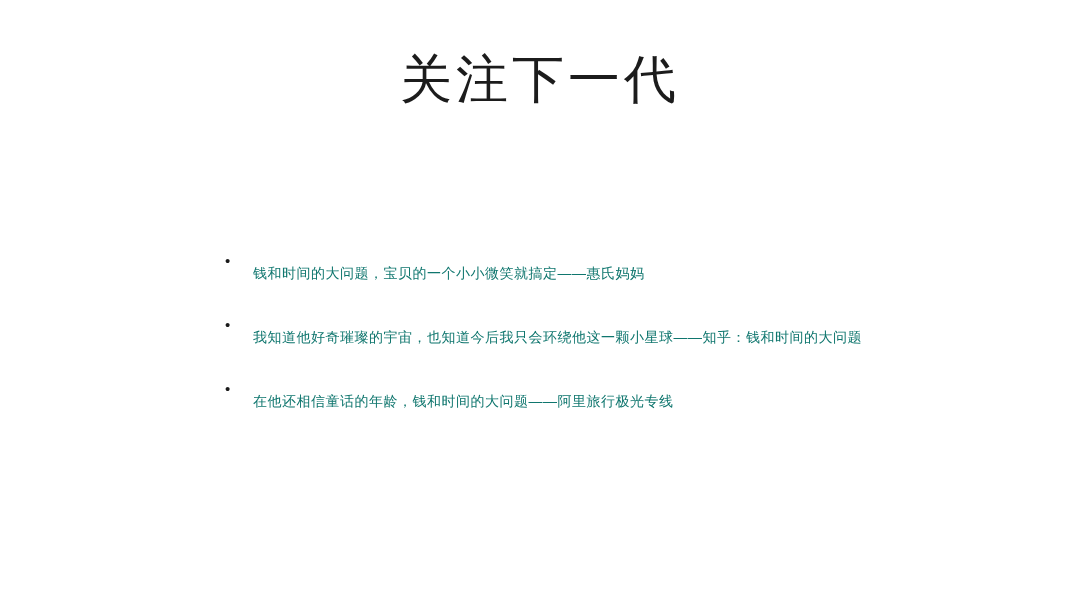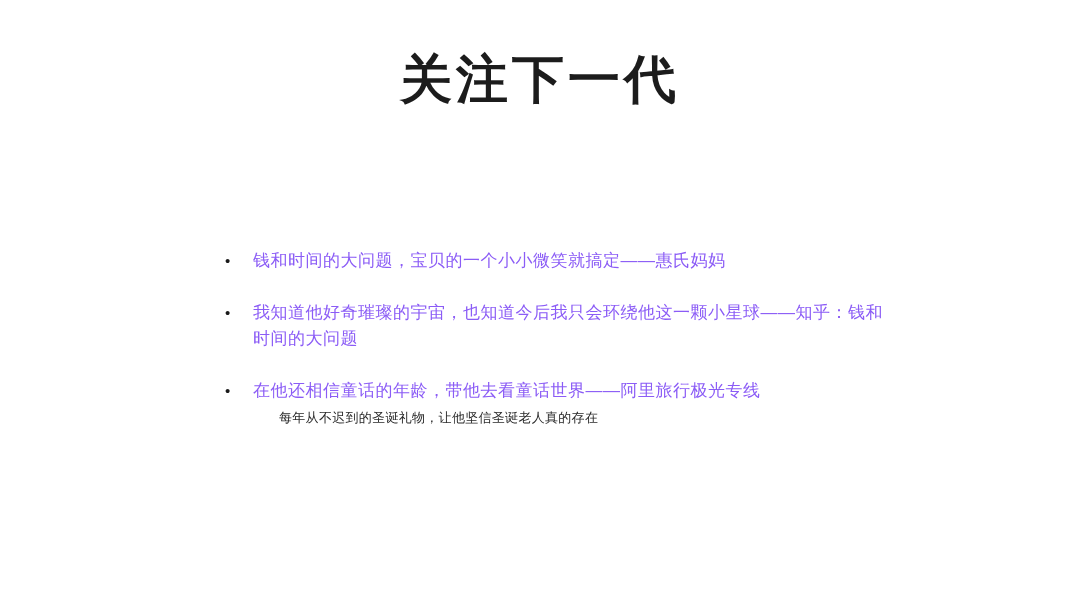--- a/index.html
+++ b/index.html
@@ -16,21 +16,21 @@
     color: #1a1a1a;
     overflow: hidden;
   }
   .slide-title {
     position: absolute;
     top: 48px;
     left: 0;
     width: 1080px;
     text-align: center;
     font-size: 52px;
-    font-weight: 700;
+    font-weight: 400;
     letter-spacing: 4px;
     color: #1c1c1c;
     font-family: "DejaVu Sans", "Liberation Sans", sans-serif;
     line-height: 1.2;
   }
   .bullet-list {
     position: absolute;
     top: 248px;
     left: 225px;
     width: 660px;
@@ -45,24 +45,25 @@
     width: 28px;
     font-size: 15px;
     line-height: 26px;
     color: #1a1a1a;
     text-align: left;
   }
   .bullet-body {
     flex: 1 1 auto;
   }
   .bullet-text {
-    font-size: 17px;
+    font-size: 14px;
     line-height: 26px;
-    color: #8b5cf6;
+    color: #0f766e;
     letter-spacing: 0.5px;
+    margin-top: 12px;
   }
   .bullet-sub {
     margin-top: 4px;
     margin-left: 26px;
     font-size: 13px;
     line-height: 20px;
     color: #2a2a2a;
     letter-spacing: 0.3px;
   }
 </style>
@@ -85,19 +86,18 @@
     <div class="bullet-item">
       <span class="bullet-marker">•</span>
       <div class="bullet-body">
         <div class="bullet-text">我知道他好奇璀璨的宇宙，也知道今后我只会环绕他这一颗小星球——知乎：钱和时间的大问题</div>
       </div>
     </div>
 
     <div class="bullet-item">
       <span class="bullet-marker">•</span>
       <div class="bullet-body">
-        <div class="bullet-text">在他还相信童话的年龄，带他去看童话世界——阿里旅行极光专线</div>
-        <div class="bullet-sub">每年从不迟到的圣诞礼物，让他坚信圣诞老人真的存在</div>
+        <div class="bullet-text">在他还相信童话的年龄，钱和时间的大问题——阿里旅行极光专线</div>
       </div>
     </div>
 
   </div>
 </div>
 
 </body></html>

